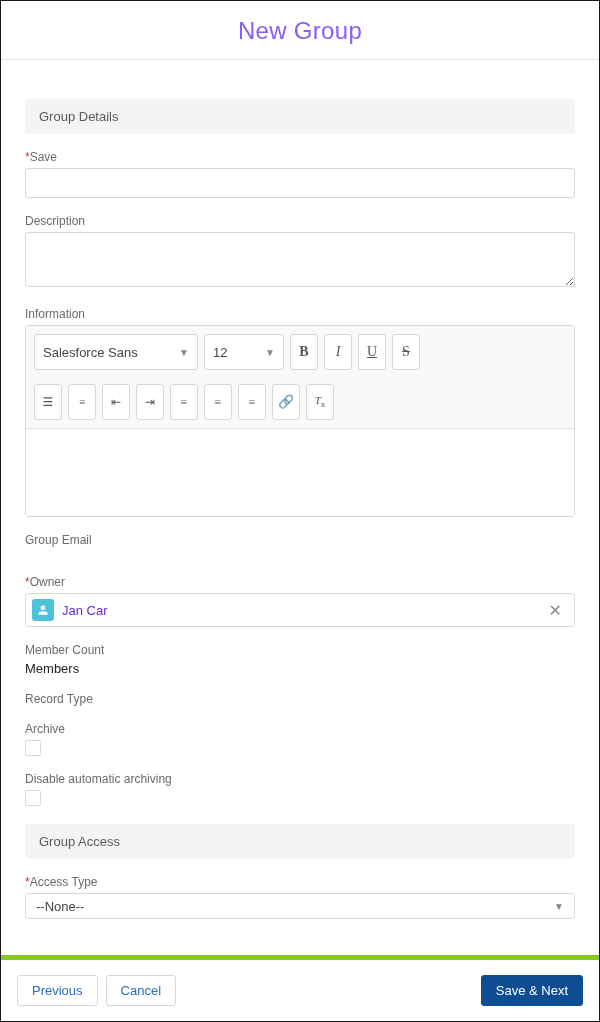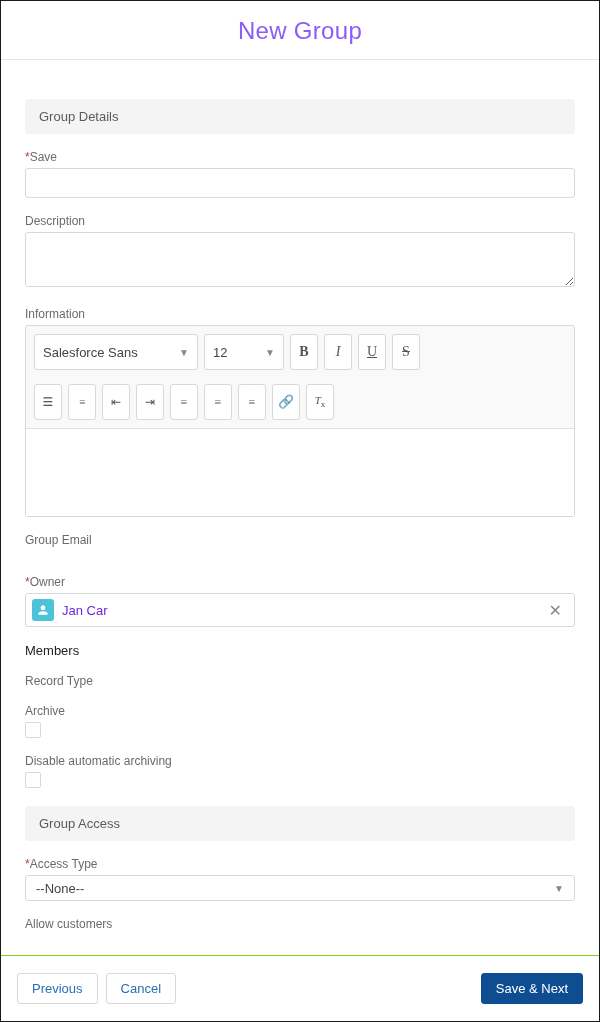--- a/index.html
+++ b/index.html
@@ -29,21 +29,21 @@
   .rte-editor { background:#fff; border-top:1px solid #e0e0e0; height:88px; }
   .chevron { font-size:10px; color:#888; }
   .lookup-pill { border:1px solid #d8d8d8; border-radius:3px; height:34px; display:flex; align-items:center; padding:0 6px; gap:8px; }
   .avatar { width:22px; height:22px; border-radius:3px; background:#4cc3d9; display:flex; align-items:center; justify-content:center; }
   .avatar svg { width:14px; height:14px; fill:#fff; }
   .pill-text { flex:1; font-size:13px; color:#6d28d9; }
   .clear-x { color:#888; font-size:16px; padding:0 6px; cursor:pointer; }
   .static-val { font-size:13px; color:#222; margin-top:2px; }
   .checkbox { width:16px; height:16px; border:1px solid #d8d8d8; border-radius:2px; background:#fff; display:block; margin-top:4px; cursor:pointer; }
   .select { width:100%; border:1px solid #d8d8d8; border-radius:3px; height:26px; padding:0 10px; font-size:13px; color:#444; display:flex; align-items:center; justify-content:space-between; cursor:pointer; }
-  .footer { position:absolute; bottom:0; left:0; right:0; height:66px; border-top:1px solid #84cc16; display:flex; align-items:center; justify-content:space-between; padding:0 16px; background:#fff;gap:36px; }
+  .footer { position:absolute; bottom:0; left:0; right:0; height:66px; border-top:5px solid #84cc16; display:flex; align-items:center; justify-content:space-between; padding:0 16px; background:#fff;gap:36px; }
   .footer-left { display:flex; gap:8px; }
   .btn { border:1px solid #d8d8d8; background:#fff; border-radius:3px; padding:7px 14px; font-size:13px; color:#2a6fb5; cursor:pointer; }
   .btn-primary { background:#0f4d92; border-color:#0f4d92; color:#fff; }
   .row2 { margin-top:6px; }
 </style>
 </head>
 <body>
 
 <div class="modal-title">New Group</div>
 <div class="hr-top"></div>
@@ -138,20 +138,21 @@
             </svg>
         </div>
         <span class="pill-text">Jan Car</span>
         <span class="clear-x">
           <span>✕</span>
         </span>
       </div>
     </div>
 
     <div class="field">
+      <div class="label">Member Count</div>
       <div class="static-val">Members</div>
     </div>
 
     <div class="field">
       <div class="label">Record Type</div>
     </div>
 
     <div class="field">
       <div class="label">Archive</div>
       <span class="checkbox"></span>
@@ -167,24 +168,20 @@
     <div class="field">
       <div class="label">
         <span class="req">*</span><span>Access Type</span>
       </div>
       <div class="select">
         <span>--None--</span>
         <span class="chevron">▼</span>
       </div>
     </div>
 
-    <div class="field">
-      <div class="label">Allow customers</div>
-
-    </div>
 
   </div>
 </div>
 
 <div class="footer">
   <div class="footer-left">
     <button class="btn">Previous</button>
     <button class="btn">Cancel</button>
   </div>
   <button class="btn btn-primary">Save &amp; Next</button>

